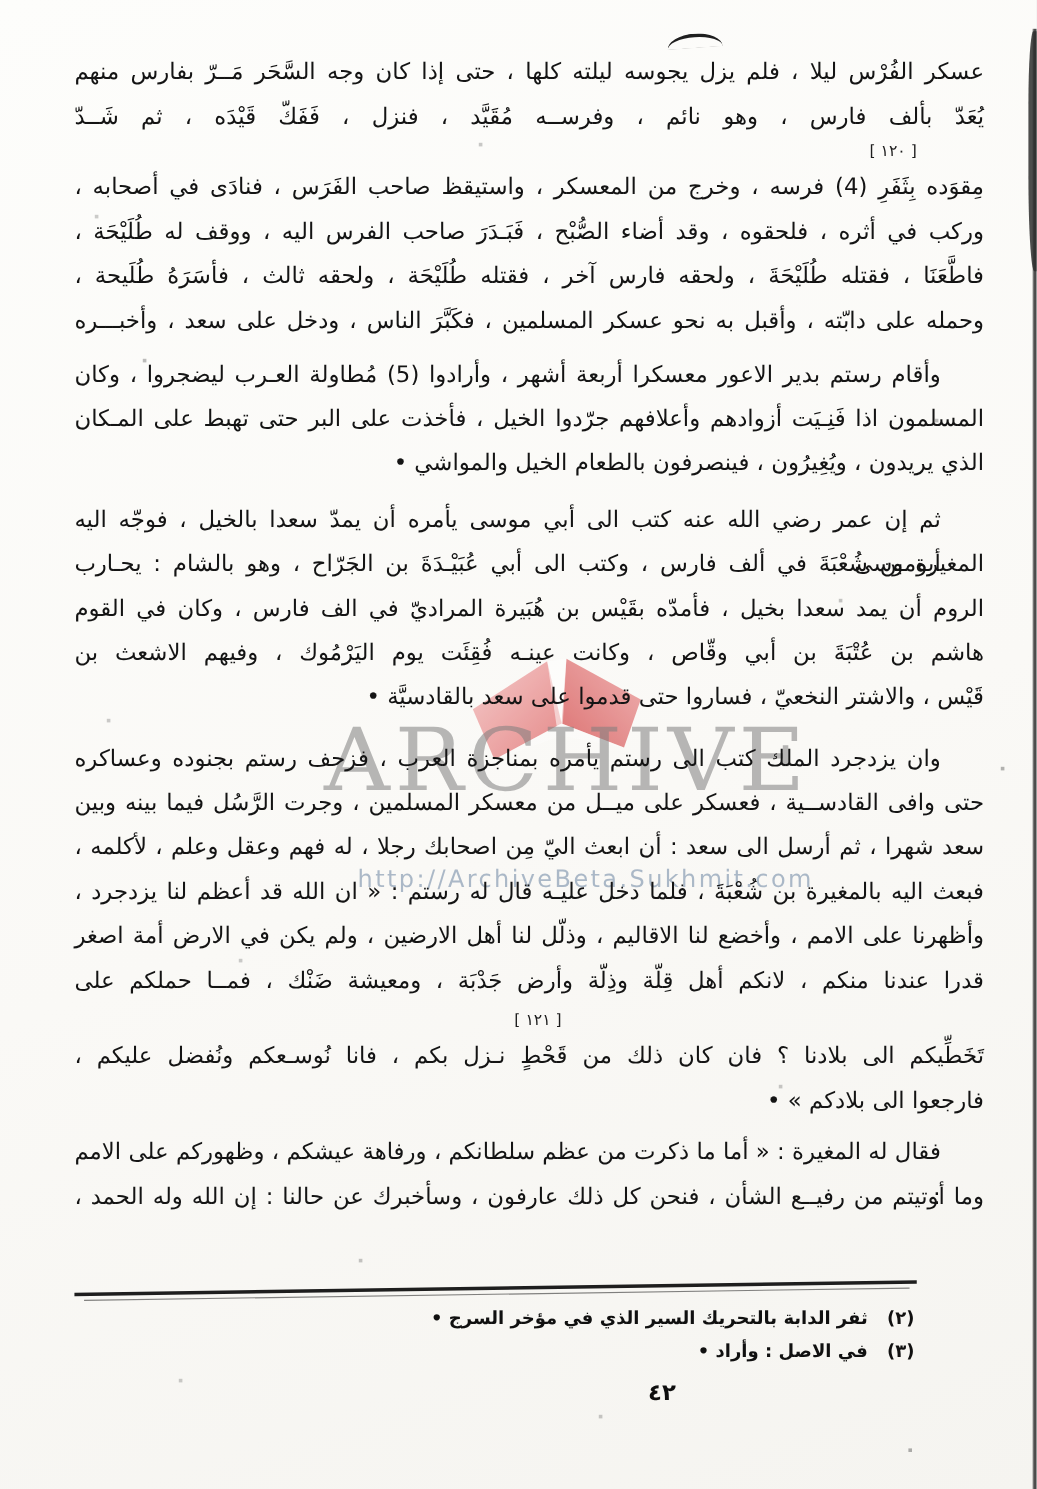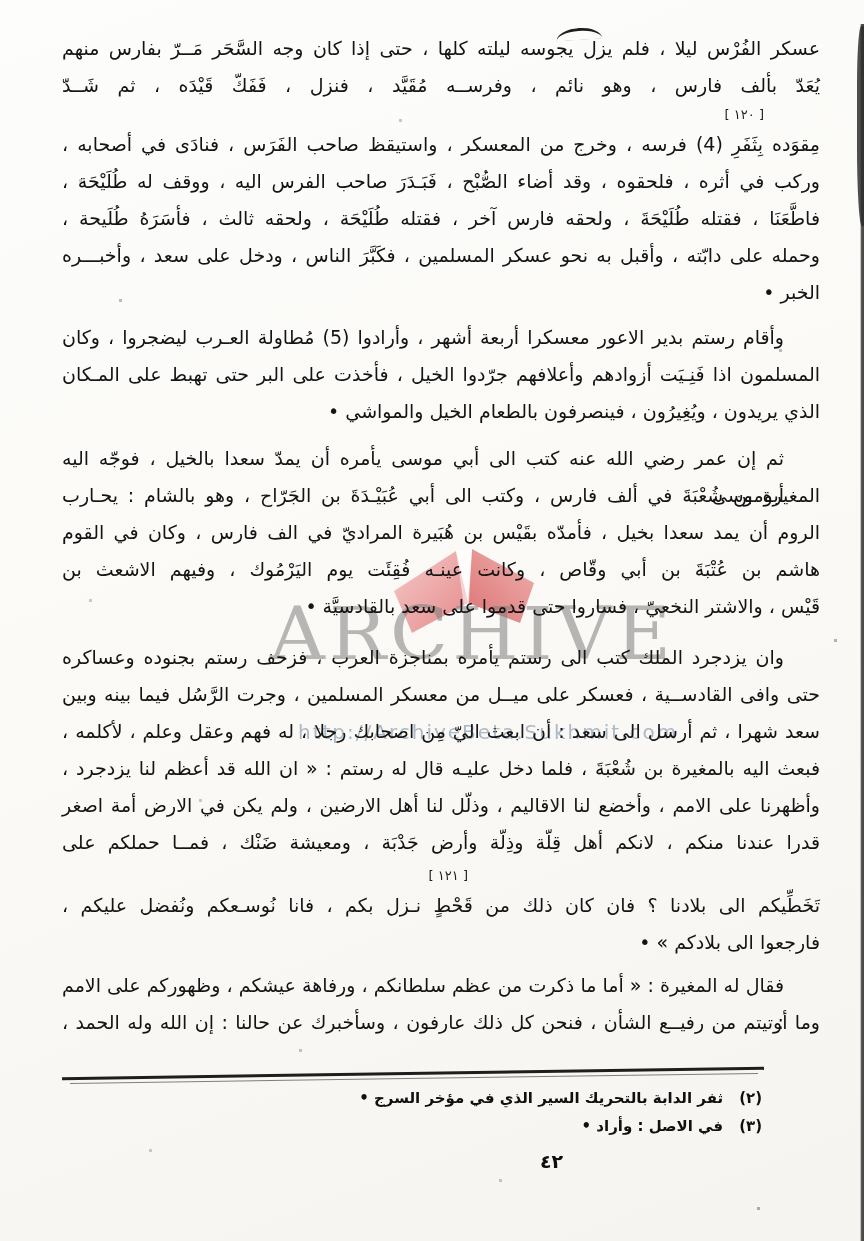--- a/index.html
+++ b/index.html
@@ -6,21 +6,21 @@
   .page{
     position:relative;
     width:864px;height:1241px;
     margin:0 auto;
     background:linear-gradient(160deg,#fdfdfb 0%,#faf9f6 55%,#f5f4f0 100%);
     overflow:hidden;
     font-family:"DejaVu Sans",sans-serif;
   }
   
   .textblock{
-    position:absolute;top:30px;right:44px;width:758px;
+    position:absolute;top:42px;right:44px;width:758px;
     direction:rtl;z-index:2;
   }
   .tline{
     font-size:19px;line-height:37px;height:37px;
     color:#141414;
     text-align:justify;text-align-last:justify;
     text-justify:inter-word;
     white-space:normal;
   }
   .tline.end{text-align:right;text-align-last:right;}
@@ -123,21 +123,20 @@
   </div>
 
   <div class="textblock">
     <div class="tline">عسكر الفُرْس ليلا ، فلم يزل يجوسه ليلته كلها ، حتى إذا كان وجه السَّحَر مَــرّ بفارس منهم</div>
     <div class="tline">يُعَدّ بألف فارس ، وهو نائم ، وفرســه مُقَيَّد ، فنزل ، فَفَكّ قَيْدَه ، ثم شَــدّ</div>
     <div class="marker-row m120">[ ١٢٠ ]</div>
     <div class="tline">مِقوَده بِثَفَرِ (4) فرسه ، وخرج من المعسكر ، واستيقظ صاحب الفَرَس ، فنادَى في أصحابه ،</div>
     <div class="tline">وركب في أثره ، فلحقوه ، وقد أضاء الصُّبْح ، فَبَـدَرَ صاحب الفرس اليه ، ووقف له طُلَيْحَة ،</div>
     <div class="tline">فاطَّعَنَا ، فقتله طُلَيْحَةَ ، ولحقه فارس آخر ، فقتله طُلَيْحَة ، ولحقه ثالث ، فأسَرَهُ طُلَيحة ،</div>
     <div class="tline">وحمله على دابّته ، وأقبل به نحو عسكر المسلمين ، فكَبَّرَ الناس ، ودخل على سعد ، وأخبـــره</div>
-    <div class="tline end">الخبر •</div>
 
     <div class="tline indent sp8">وأقام رستم بدير الاعور معسكرا أربعة أشهر ، وأرادوا (5) مُطاولة العـرب ليضجروا ،  وكان</div>
     <div class="tline">المسلمون اذا فَنِـيَت أزوادهم  وأعلافهم جرّدوا الخيل ، فأخذت على البر حتى تهبط على المـكان</div>
     <div class="tline end">الذي يريدون ، ويُغِيرُون ، فينصرفون بالطعام الخيل والمواشي •</div>
 
     <div class="tline indent sp10">ثم إن عمر رضي الله عنه كتب الى أبي موسى يأمره أن يمدّ سعدا بالخيل ، فوجّه اليه أبوموسى</div>
     <div class="tline">المغيرة بن شُعْبَةَ في ألف فارس ، وكتب الى أبي عُبَيْـدَةَ بن الجَرّاح ، وهو بالشام : يحـارب</div>
     <div class="tline">الروم أن يمد سعدا بخيل ، فأمدّه بقَيْس بن هُبَيرة المراديّ في الف فارس ، وكان في القوم</div>
     <div class="tline">هاشم بن عُتْبَةَ بن أبي وقّاص ، وكانت عينـه فُقِئَت يوم اليَرْمُوك ، وفيهم الاشعث بن</div>
     <div class="tline end">قَيْس ، والاشتر النخعيّ ، فساروا حتى قدموا على سعد بالقادسيَّة •</div>

